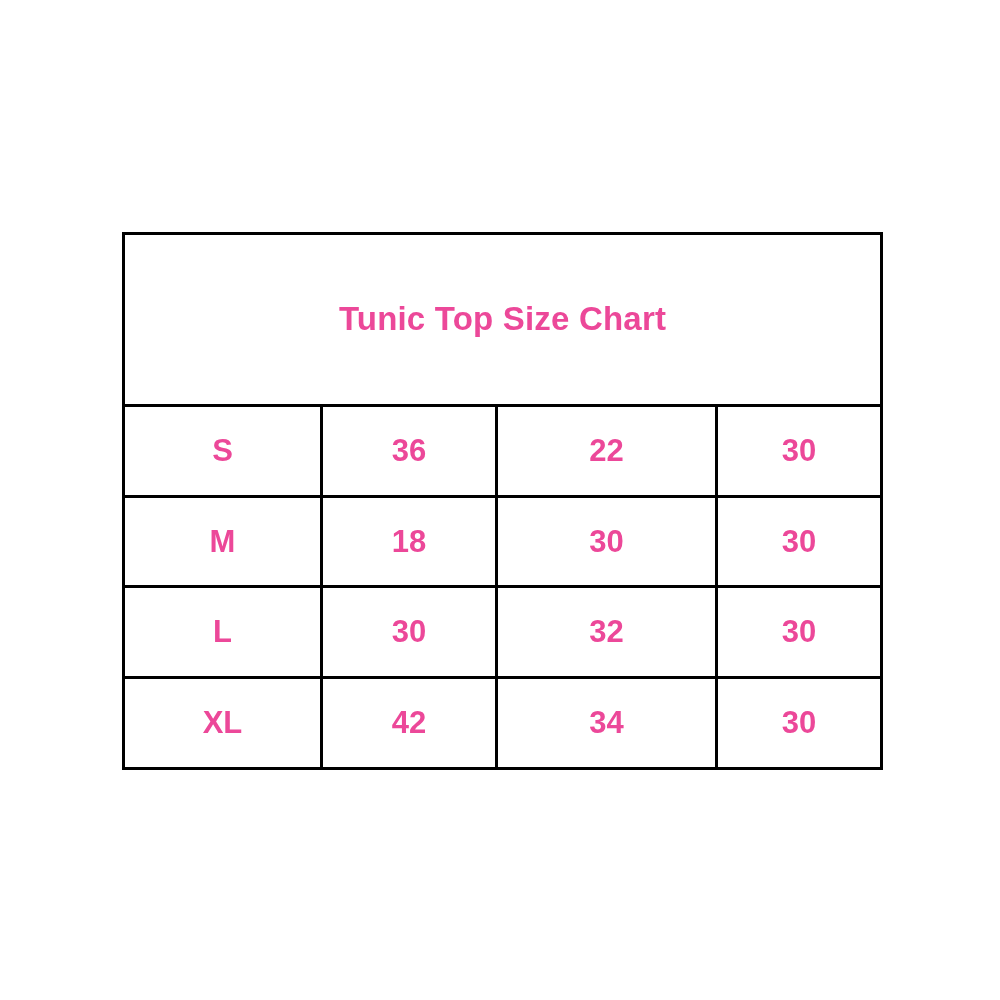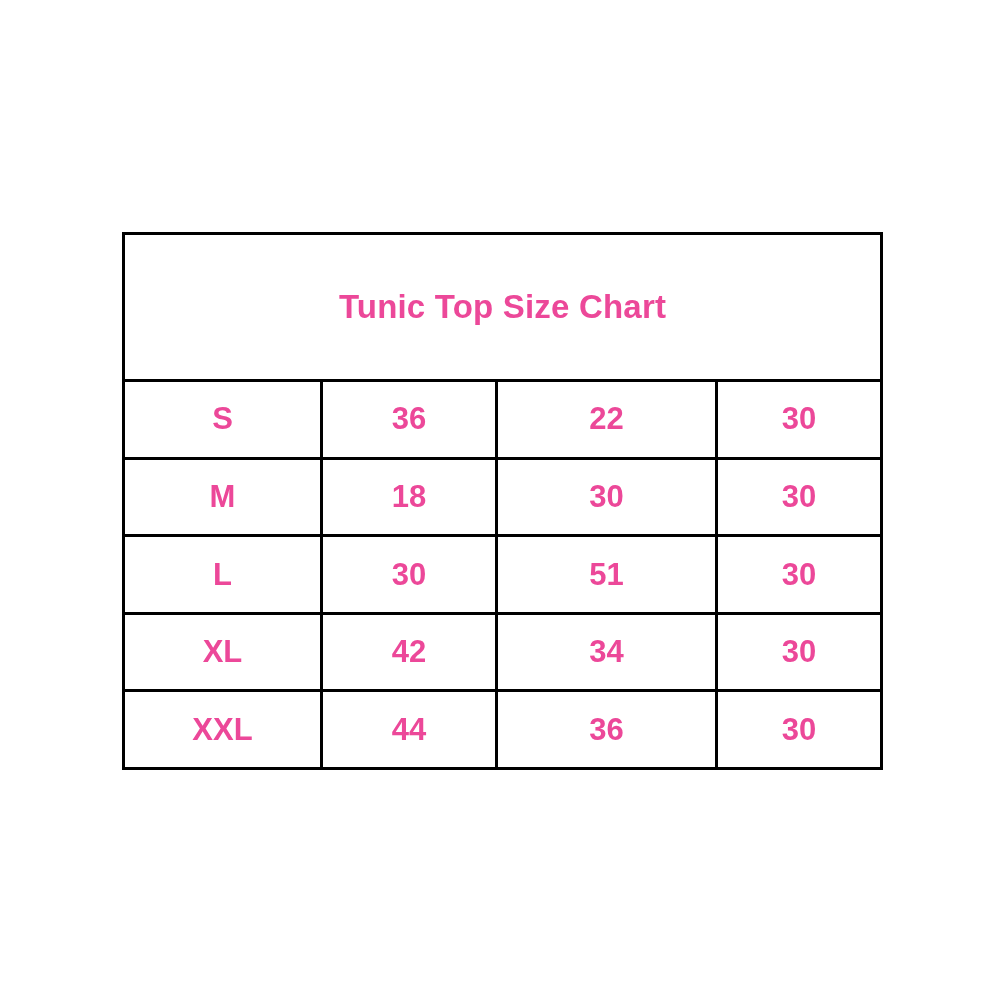--- a/index.html
+++ b/index.html
@@ -77,30 +77,24 @@
       </tr>
       <tr class="data-row">
         <td>M</td>
         <td>18</td>
         <td>30</td>
         <td>30</td>
       </tr>
       <tr class="data-row">
         <td>L</td>
         <td>30</td>
-        <td>51</td>
+        <td>32</td>
         <td>30</td>
       </tr>
       <tr class="data-row">
         <td>XL</td>
         <td>42</td>
         <td>34</td>
         <td>30</td>
       </tr>
-      <tr class="data-row">
-        <td>XXL</td>
-        <td>44</td>
-        <td>36</td>
-        <td>30</td>
-      </tr>
     </tbody>
   </table>
 </div>
 
 </body></html>

